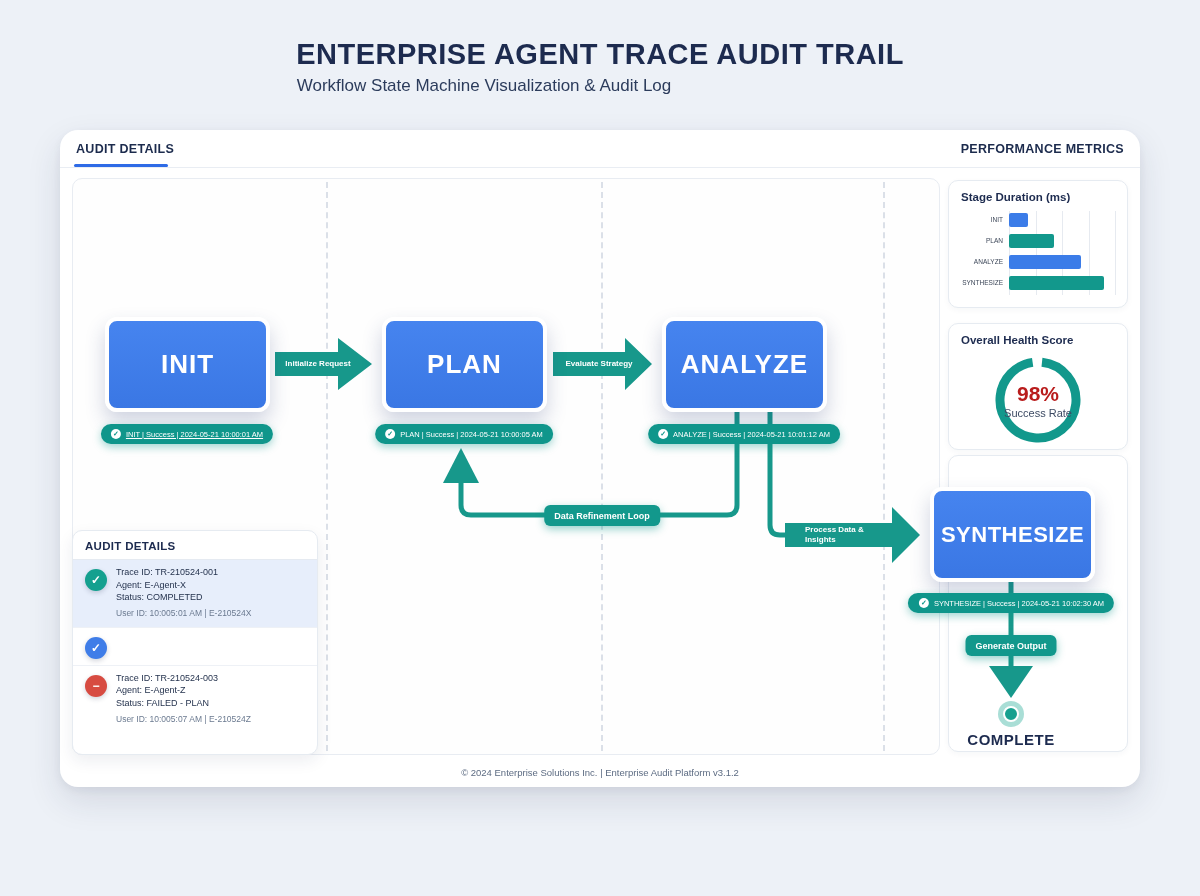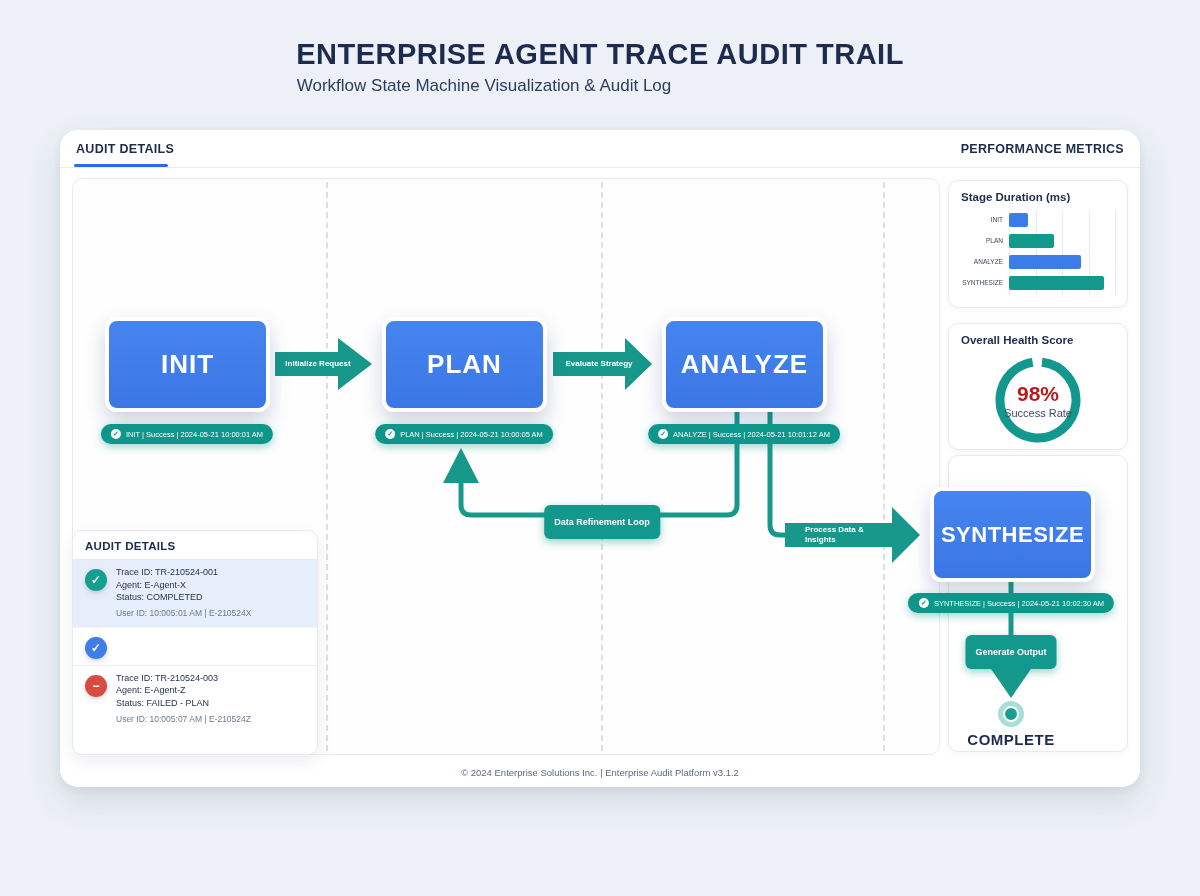--- a/index.html
+++ b/index.html
@@ -75,21 +75,21 @@
   .badge-check {
     width:10px; height:10px; border-radius:50%; background:#ffffff;
     color:#0f968b; font-size:7px; font-weight:bold; line-height:10px;
     text-align:center; flex:0 0 auto;
   }
   .arrow-label {
     position:absolute; z-index:4; display:flex; align-items:center; justify-content:center;
     text-align:left; color:#ffffff; font-weight:bold; font-size:8px; line-height:1.25;margin-left:12px;
   }
   .flow-pill {
-    position:absolute; transform:translateX(-50%); height:34px; z-index:4;
+    position:absolute; transform:translateX(-50%); height:21px; z-index:4;
     background:#12988c; border-radius:6px; padding:0 10px;
     box-shadow:0 3px 9px rgba(18,152,140,.45);
     display:flex; align-items:center; justify-content:center;
     color:#ffffff; font-size:9px; font-weight:bold; white-space:nowrap;
   }
   .complete-node {
     position:absolute; width:26px; height:26px; border-radius:50%;
     background:#a9ded6; display:flex; align-items:center; justify-content:center; z-index:4;
   }
   .complete-core {
@@ -191,21 +191,21 @@
   <div class="stage-box big" style="left:322px; top:187px;">
     <span>PLAN</span>
   </div>
   <div class="stage-box big" style="left:602px; top:187px;">
     <span>ANALYZE</span>
   </div>
   <div class="stage-box small" style="left:870px; top:357px;">
     <span>SYNTHESIZE</span>
   </div>
 
-  <div class="stage-badge" style="left:127px; top:294px;">
+  <div class="stage-badge" style="left:127px; top:294px;text-decoration:underline;">
     <span class="badge-check">✓</span>
     <span>INIT | Success | 2024-05-21 10:00:01 AM</span>
   </div>
   <div class="stage-badge" style="left:404px; top:294px;">
     <span class="badge-check">✓</span>
     <span>PLAN | Success | 2024-05-21 10:00:05 AM</span>
   </div>
   <div class="stage-badge" style="left:684px; top:294px;">
     <span class="badge-check">✓</span>
     <span>ANALYZE | Success | 2024-05-21 10:01:12 AM</span>

